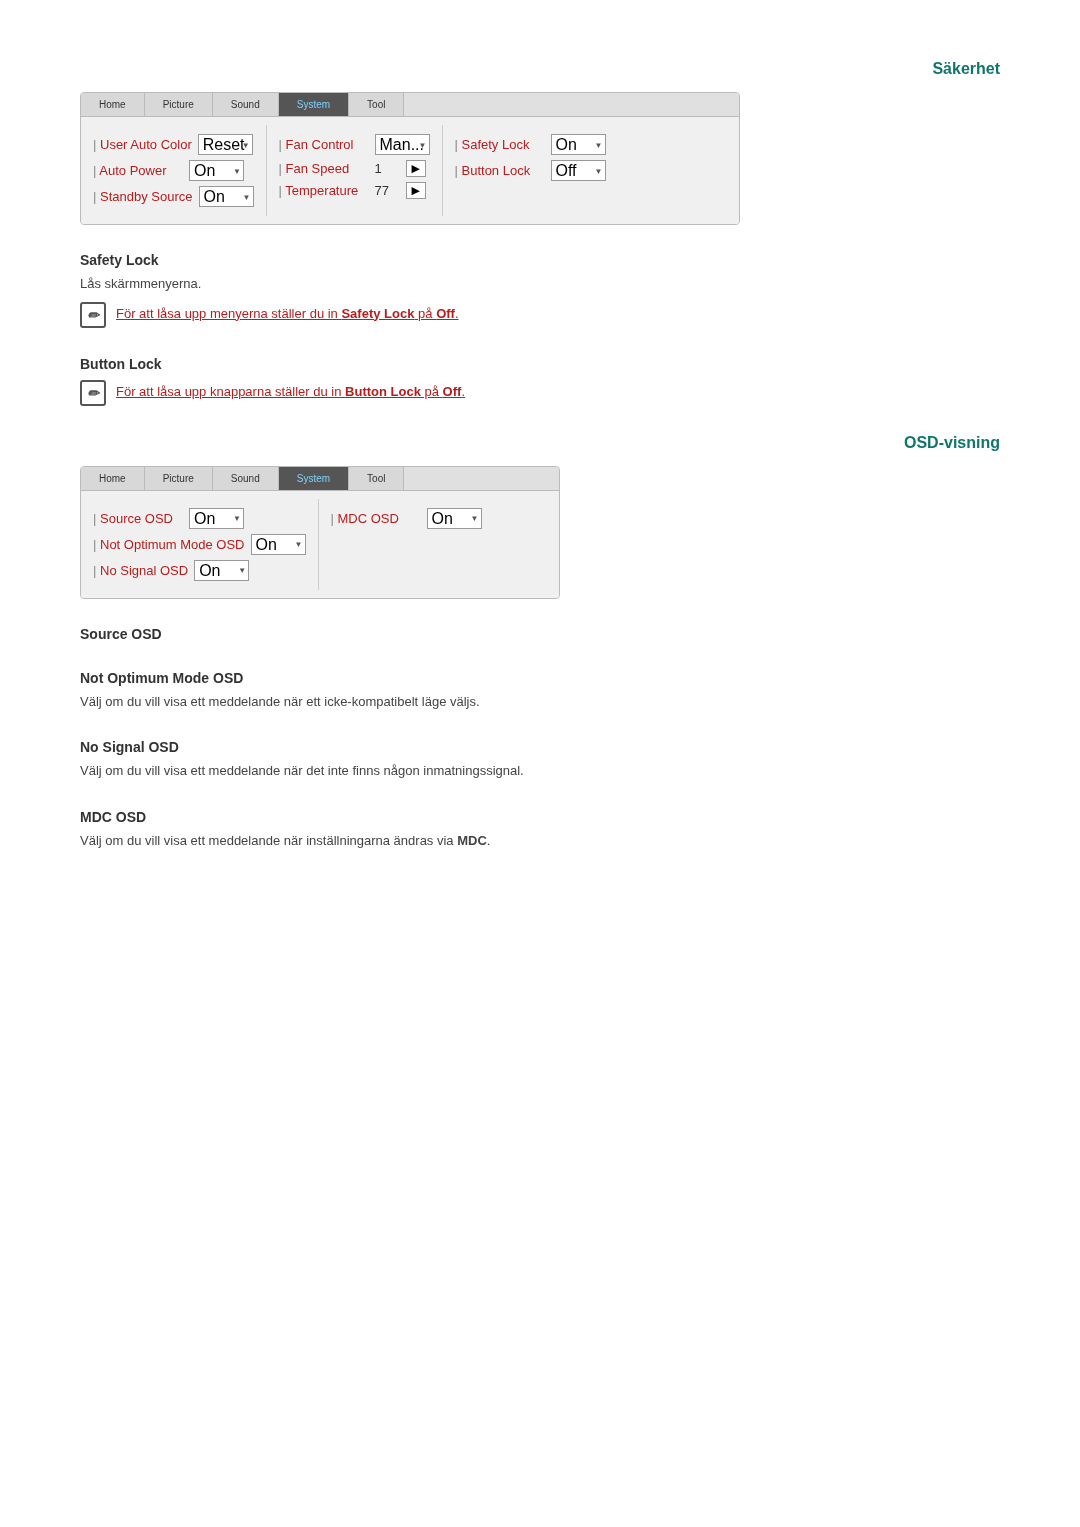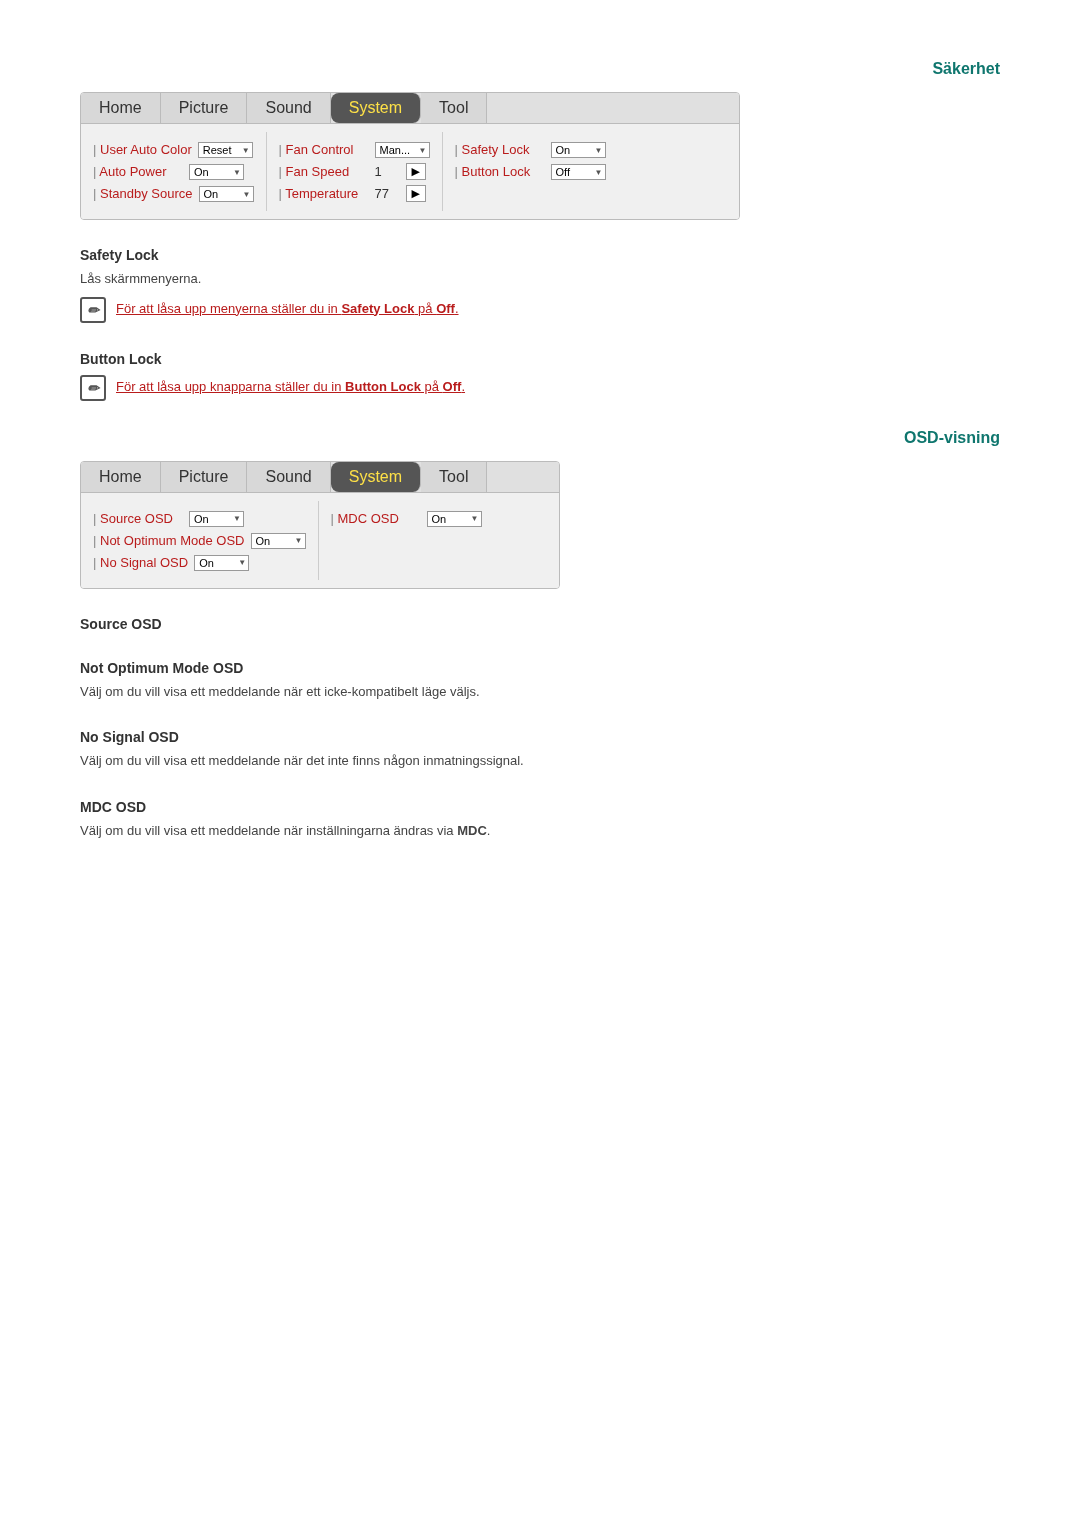--- a/index.html
+++ b/index.html
@@ -33,31 +33,30 @@
     }
 
     .menu-tabs {
       display: flex;
       background: #e0e0e0;
       border-bottom: 1px solid #bbb;
     }
 
     .menu-tab {
       padding: 6px 18px;
-      font-size: 16px;
+      font-size: 10px;
       font-weight: normal;
       color: #333;
       border-right: 1px solid #bbb;
       background: #d8d8d8;
     }
 
     .menu-tab.active {
       background: #555;
-      color: #fde047;
-      border-radius: 8px;
+      color: #7dd3fc;
     }
 
     .menu-body {
       display: flex;
       padding: 8px 0;
       background: #f0f0f0;
     }
 
     .menu-column {
       padding: 4px 12px;
@@ -83,21 +82,21 @@
     }
 
     .menu-row-label.with-bar::before {
       content: '| ';
       color: #888;
     }
 
     .menu-select {
       border: 1px solid #999;
       background: #fff;
-      font-size: 11px;
+      font-size: 16px;
       padding: 1px 4px;
       min-width: 55px;
       appearance: none;
       -webkit-appearance: none;
       cursor: pointer;
     }
 
     .menu-select-wrap {
       position: relative;
       display: inline-block;

